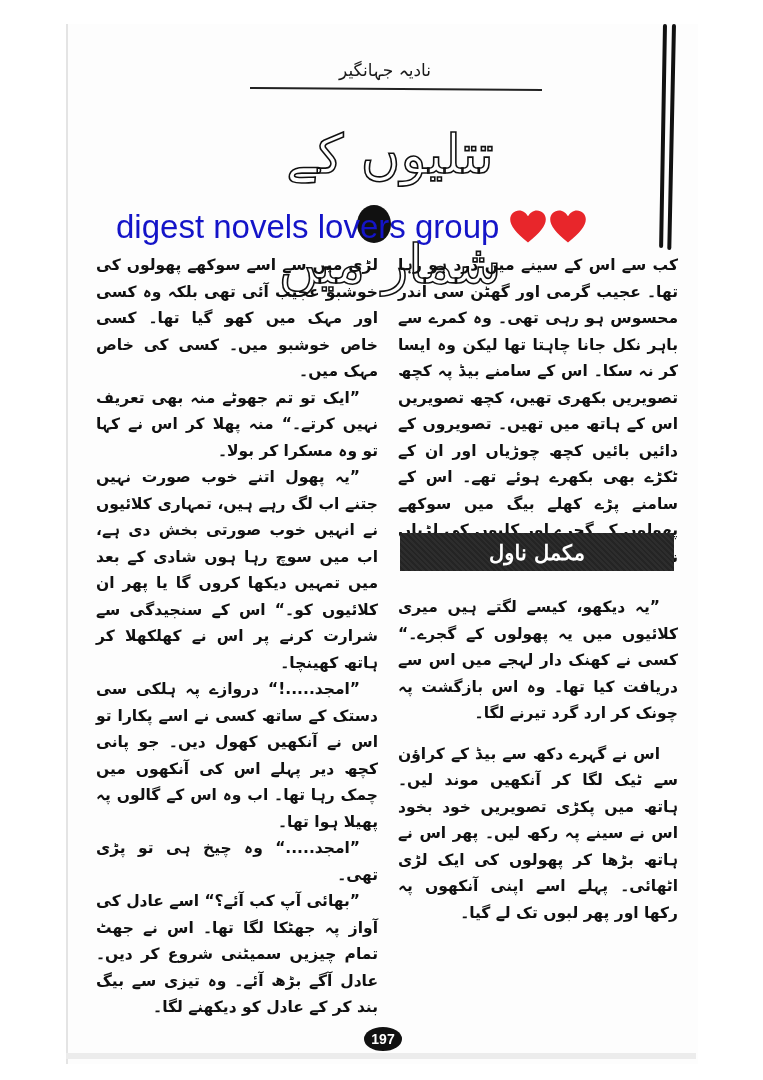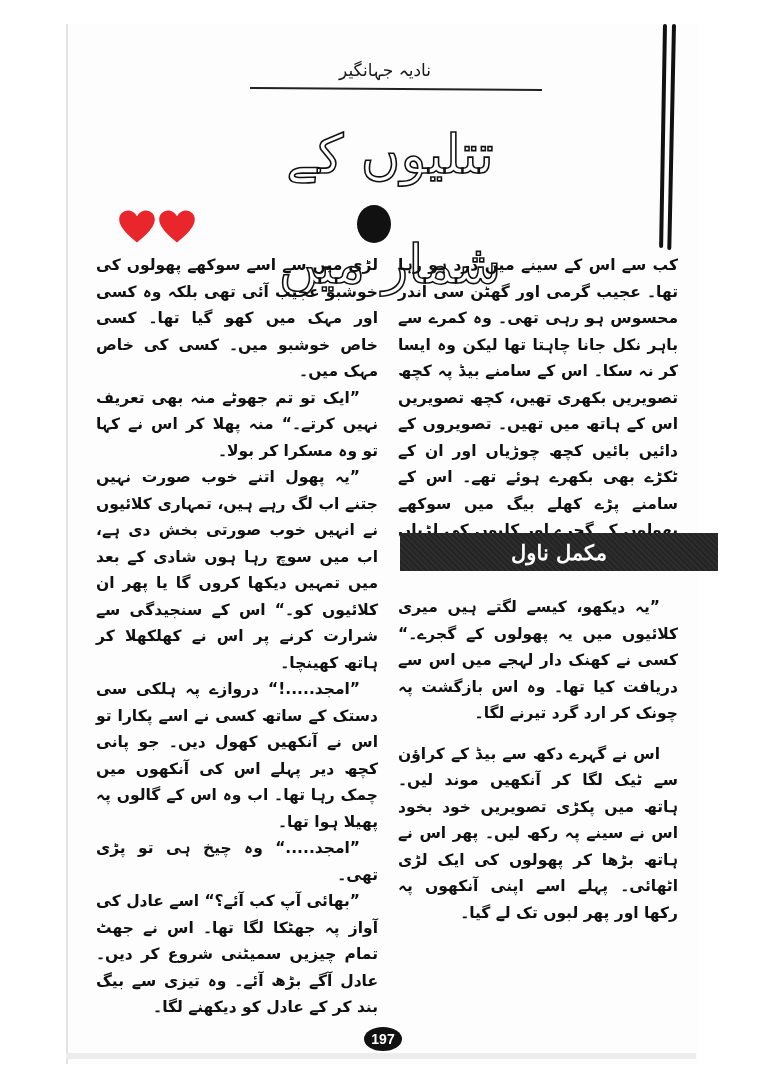--- a/index.html
+++ b/index.html
@@ -142,21 +142,21 @@
     }
     .col-left {
       left: 96px;
       top: 252px;
       width: 282px;
     }
     .section-banner {
       position: absolute;
       left: 400px;
       top: 533px;
-      width: 318px;
+      width: 274px;
       height: 38px;
       background: #2a2a2a;
       background-image: repeating-linear-gradient(45deg, #2d2d2d 0 2px, #242424 2px 4px);
       color: #fff;
       display: flex;
       align-items: center;
       justify-content: center;
       direction: rtl;
       font-family: "DejaVu Serif", serif;
       font-size: 21px;
@@ -188,20 +188,21 @@
 <div class="margin-rule rule-a"></div>
 <div class="margin-rule rule-b"></div>
 
 <div class="author">نادیہ جہانگیر</div>
 <div class="author-rule"></div>
 
 <div class="title-calligraphy">تتلیوں کے شمار میں</div>
 <div class="title-dot"></div>
 
 <div class="watermark">
+  <span class="watermark-text">digest novels lovers group</span>
   <span class="hearts">
     <svg class="heart" viewBox="0 0 32 30">
       <path d="M16 28 C 6 20, 1 14, 1 8.5 C 1 4, 4.5 1, 8.5 1 C 11.8 1, 14.5 3, 16 6 C 17.5 3, 20.2 1, 23.5 1 C 27.5 1, 31 4, 31 8.5 C 31 14, 26 20, 16 28 Z" fill="#e8262b"></path>
     </svg>
     <svg class="heart" viewBox="0 0 32 30">
       <path d="M16 28 C 6 20, 1 14, 1 8.5 C 1 4, 4.5 1, 8.5 1 C 11.8 1, 14.5 3, 16 6 C 17.5 3, 20.2 1, 23.5 1 C 27.5 1, 31 4, 31 8.5 C 31 14, 26 20, 16 28 Z" fill="#e8262b"></path>
     </svg>
   </span>
 </div>
 

